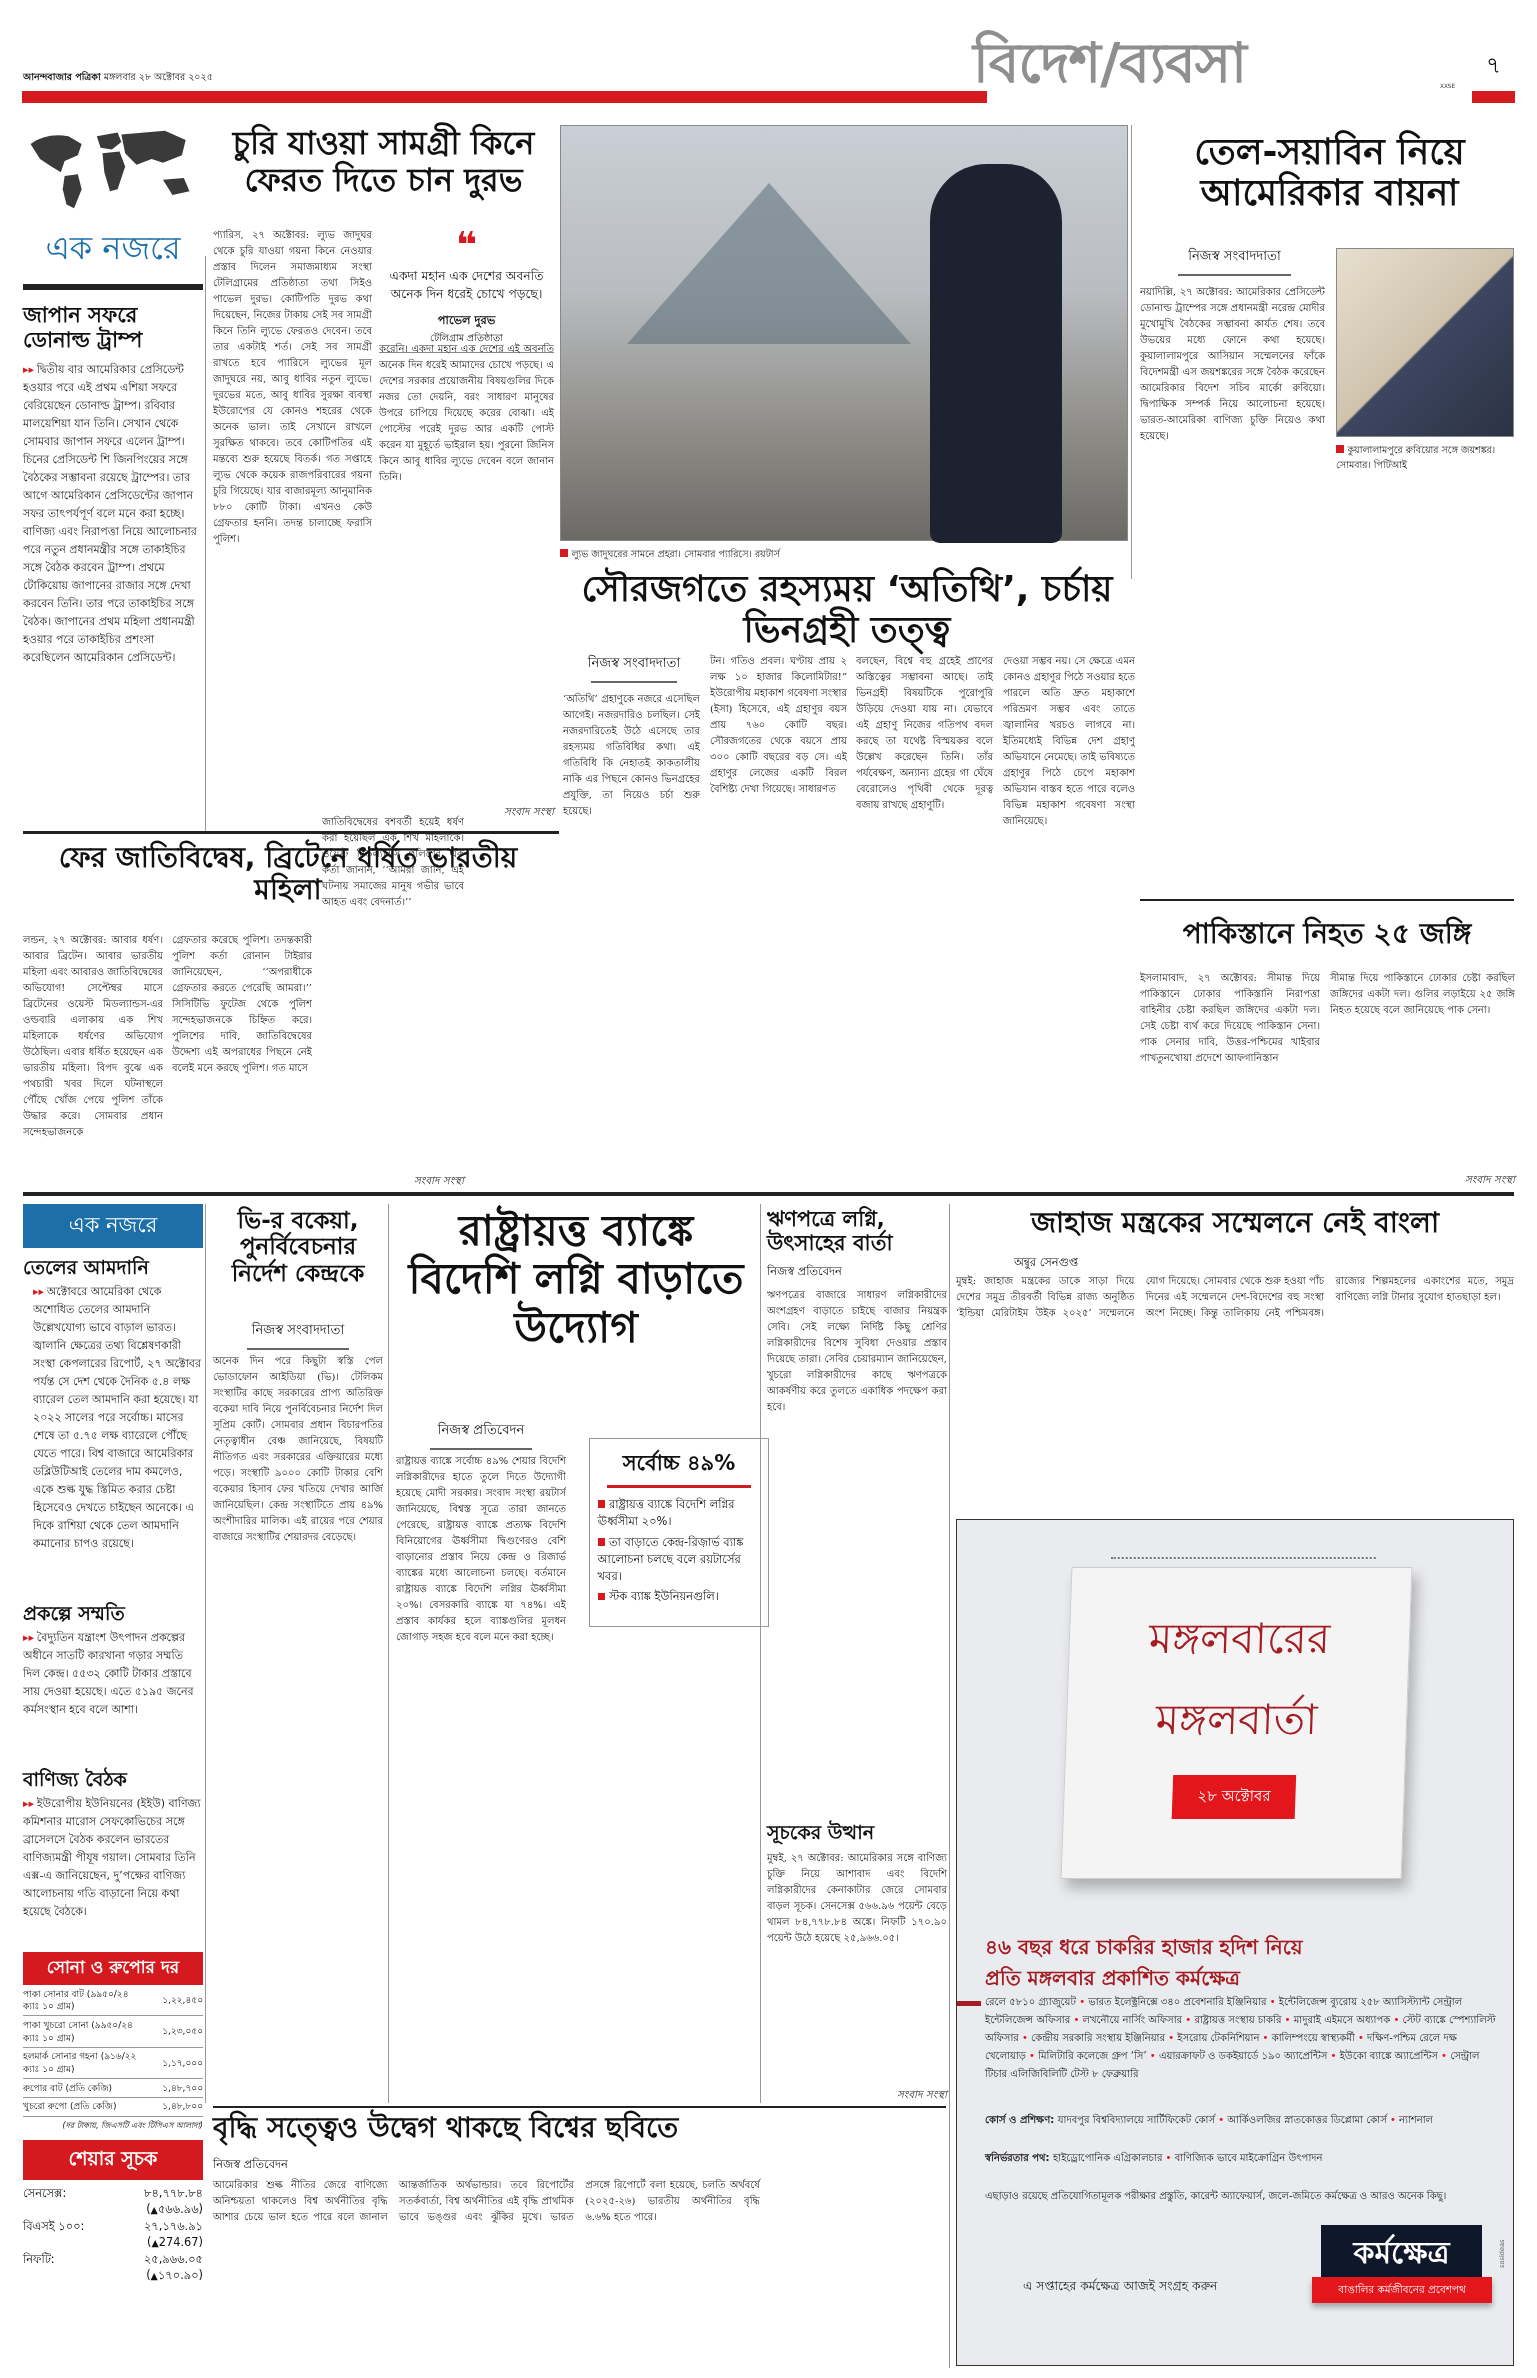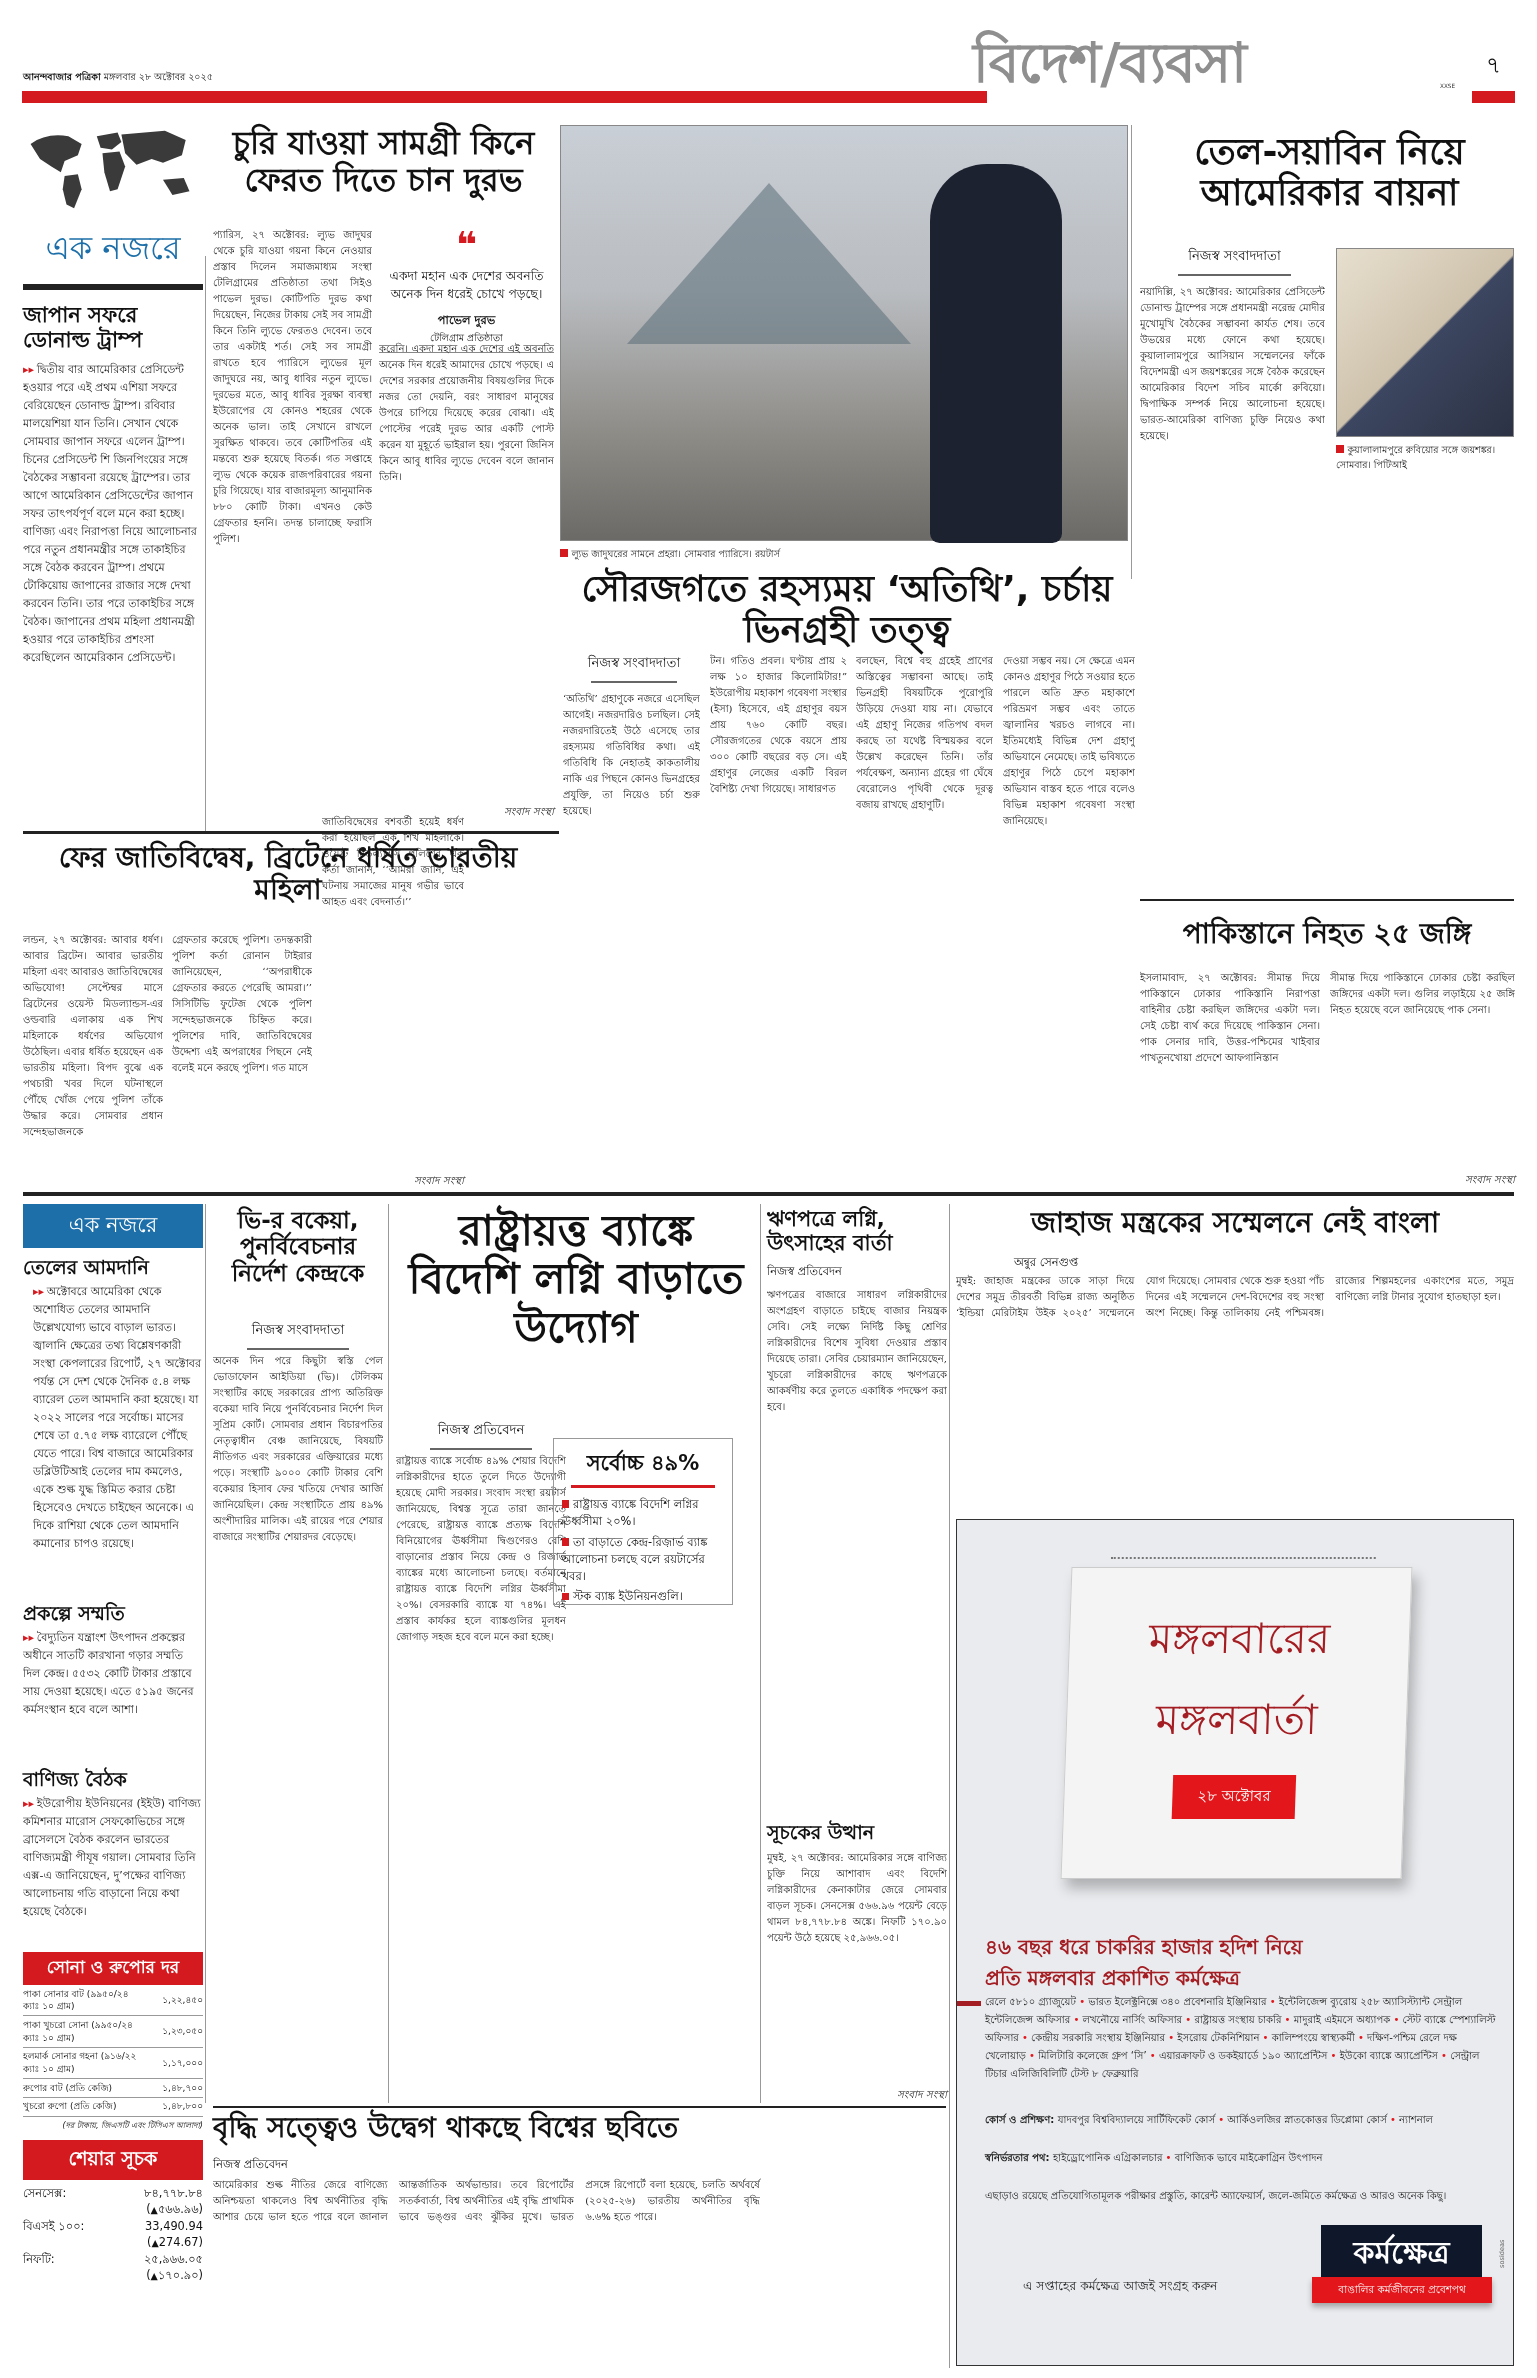--- a/index.html
+++ b/index.html
@@ -158,21 +158,21 @@
 
   <div class="redbox" style="font-size:19px;padding:3.8px 0;margin-top:7.6px;">শেয়ার সূচক</div>
   <div id="idx-rows" style="margin-top:5.7px;">
       <div class="idx-row" style="display: flex; justify-content: space-between;">
         <span>সেনসেক্স:</span>
         <span>৮৪,৭৭৮.৮৪</span>
       </div>
       <div class="idx-row" style="text-align: right;">(<span style="font-size: 9.5px;">▲</span><span>৫৬৬.৯৬</span>)</div>
       <div class="idx-row" style="display: flex; justify-content: space-between;">
         <span>বিএসই ১০০:</span>
-        <span>33,490.94</span>
+        <span>২৭,১৭৬.৯১</span>
       </div>
       <div class="idx-row" style="text-align: right;">(<span style="font-size: 9.5px;">▲</span><span>274.67</span>)</div>
       <div class="idx-row" style="display: flex; justify-content: space-between;">
         <span>নিফটি:</span>
         <span>২৫,৯৬৬.০৫</span>
       </div>
       <div class="idx-row" style="text-align: right;">(<span style="font-size: 9.5px;">▲</span><span>১৭০.৯০</span>)</div>
     </div>
 </div>
 <div class="abs vrule" style="left:205px;top:1204px;height:899px;"></div>
@@ -184,21 +184,21 @@
 </div>
 <div class="abs body" style="left:213px;top:1353px;width:170px;height:743px;">অনেক দিন পরে কিছুটা স্বস্তি পেল ভোডাফোন আইডিয়া (ভি)। টেলিকম সংস্থাটির কাছে সরকারের প্রাপ্য অতিরিক্ত বকেয়া দাবি নিয়ে পুনর্বিবেচনার নির্দেশ দিল সুপ্রিম কোর্ট। সোমবার প্রধান বিচারপতির নেতৃত্বাধীন বেঞ্চ জানিয়েছে, বিষয়টি নীতিগত এবং সরকারের এক্তিয়ারের মধ্যে পড়ে। সংস্থাটি ৯০০০ কোটি টাকার বেশি বকেয়ার হিসাব ফের খতিয়ে দেখার আর্জি জানিয়েছিল। কেন্দ্র সংস্থাটিতে প্রায় ৪৯% অংশীদারির মালিক। এই রায়ের পরে শেয়ার বাজারে সংস্থাটির শেয়ারদর বেড়েছে।</div>
 <div class="abs vrule" style="left:388px;top:1204px;height:899px;"></div>
 
 <div class="abs hl" style="left:396px;top:1207px;width:360px;font-size:42px;">রাষ্ট্রায়ত্ত ব্যাঙ্কে বিদেশি লগ্নি বাড়াতে উদ্যোগ</div>
 <div class="abs" style="left:396px;top:1420px;width:170px;">
   <div class="byline">নিজস্ব প্রতিবেদন</div>
   <div class="byline-rule"></div>
 </div>
 <div class="abs body" style="left:396px;top:1453px;width:170px;height:644px;">রাষ্ট্রায়ত্ত ব্যাঙ্কে সর্বোচ্চ ৪৯% শেয়ার বিদেশি লগ্নিকারীদের হাতে তুলে দিতে উদ্যোগী হয়েছে মোদী সরকার। সংবাদ সংস্থা রয়টার্স জানিয়েছে, বিশ্বস্ত সূত্রে তারা জানতে পেরেছে, রাষ্ট্রায়ত্ত ব্যাঙ্কে প্রত্যক্ষ বিদেশি বিনিয়োগের ঊর্ধ্বসীমা দ্বিগুণেরও বেশি বাড়ানোর প্রস্তাব নিয়ে কেন্দ্র ও রিজার্ভ ব্যাঙ্কের মধ্যে আলোচনা চলছে। বর্তমানে রাষ্ট্রায়ত্ত ব্যাঙ্কে বিদেশি লগ্নির ঊর্ধ্বসীমা ২০%। বেসরকারি ব্যাঙ্কে যা ৭৪%। এই প্রস্তাব কার্যকর হলে ব্যাঙ্কগুলির মূলধন জোগাড় সহজ হবে বলে মনে করা হচ্ছে।</div>
-<div class="abs" style="left:553px;top:1438px;width:180px;height:167px;border:0.9px solid #999;padding:7.6px;">
+<div class="abs" style="left:589px;top:1438px;width:180px;height:189px;border:0.9px solid #999;padding:7.6px;">
   <div style="font-family:'DejaVu Sans',sans-serif;font-weight:bold;font-size:21px;text-align:center;">সর্বোচ্চ ৪৯%</div>
   <div class="redbar" style="height:2.8px;margin:3.8px 9.5px 7.6px;"></div>
   <div id="factbox-items">
       <div style="font-family: &quot;DejaVu Sans&quot;, sans-serif; font-size: 11.4px; line-height: 17px; margin-bottom: 3.8px;"><span style="display: inline-block; width: 7.6px; height: 7.6px; background: rgb(212, 25, 31); margin-right: 3.8px;"></span><span>রাষ্ট্রায়ত্ত ব্যাঙ্কে বিদেশি লগ্নির ঊর্ধ্বসীমা ২০%।</span></div>
       <div style="font-family: &quot;DejaVu Sans&quot;, sans-serif; font-size: 11.4px; line-height: 17px; margin-bottom: 3.8px;"><span style="display: inline-block; width: 7.6px; height: 7.6px; background: rgb(212, 25, 31); margin-right: 3.8px;"></span><span>তা বাড়াতে কেন্দ্র-রিজ়ার্ভ ব্যাঙ্ক আলোচনা চলছে বলে রয়টার্সের খবর।</span></div>
       <div style="font-family: &quot;DejaVu Sans&quot;, sans-serif; font-size: 11.4px; line-height: 17px; margin-bottom: 3.8px;"><span style="display: inline-block; width: 7.6px; height: 7.6px; background: rgb(212, 25, 31); margin-right: 3.8px;"></span><span>স্টক ব্যাঙ্ক ইউনিয়নগুলি।</span></div>
     </div>
 </div>
 <div class="abs body" style="left:575px;top:1637px;width:180px;height:459px;"></div>
 <div class="abs vrule" style="left:760px;top:1204px;height:899px;"></div>

